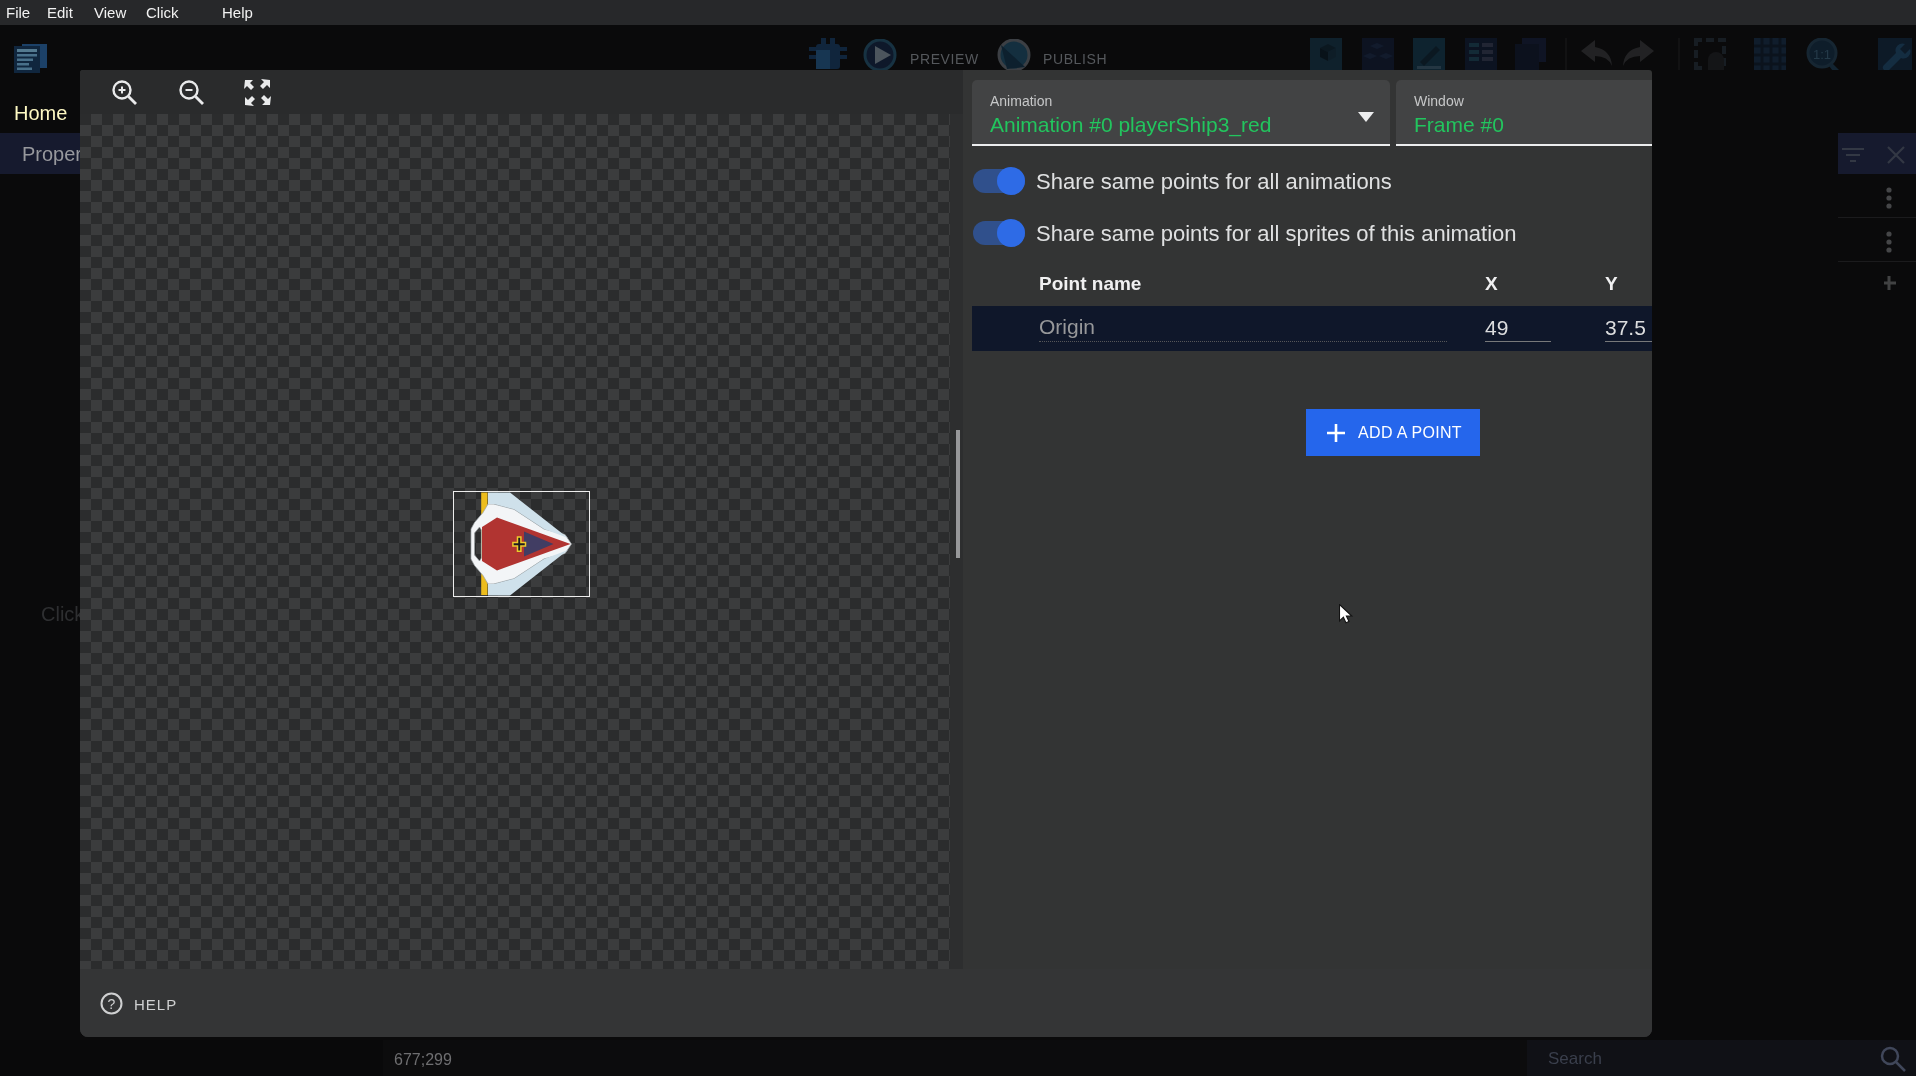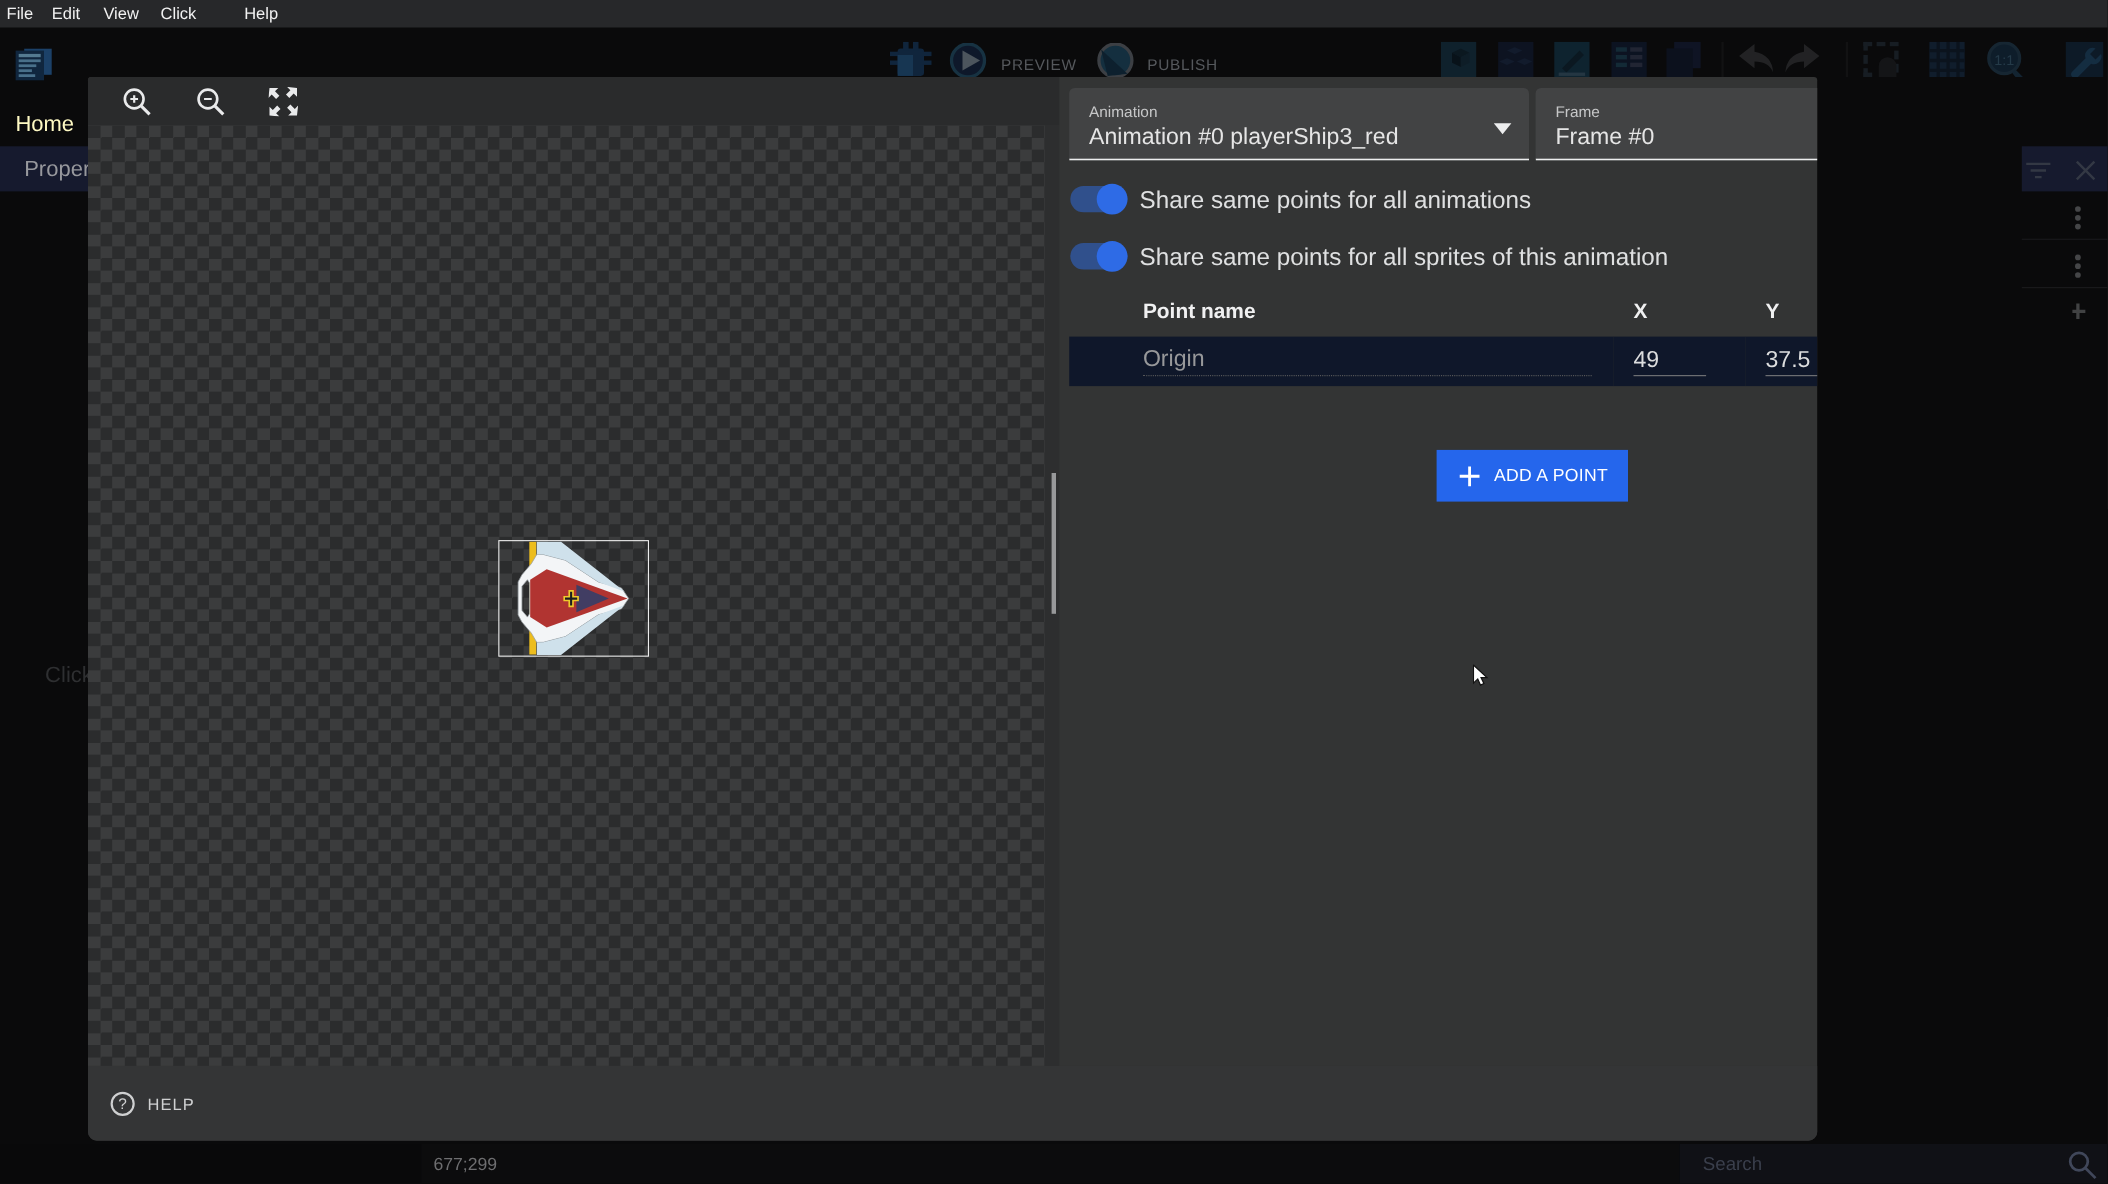--- a/index.html
+++ b/index.html
@@ -21,21 +21,21 @@
     background-size:22px 22px; }
   .vscroll { position:absolute; left:870px; top:44px; width:13px; height:855px; background:#2d2e2f; }
   .vthumb { position:absolute; left:6px; top:316px; width:4px; height:128px; background:#97989a; }
   .spritebox { position:absolute; left:373px; top:421px; width:137px; height:106px;
     border:1px solid #ededed; }
   
   .panel { position:absolute; left:883px; top:0; width:875px; height:899px; }
   .select { position:absolute; top:10px; height:66px; background:#424344;
     border-radius:5px 5px 0 0; border-bottom:2px solid #ecedee; }
   .select .lbl { position:absolute; left:18px; top:13px; font-size:14px; color:#c6c7c8; }
-  .select .val { position:absolute; left:18px; top:33px; font-size:21px; color:#e5e5e5; }
+  .select .val { position:absolute; left:18px; top:33px; font-size:21px; color:#22c55e; }
   .select .caret { position:absolute; right:16px; top:32px; width:0; height:0;
     border-left:8px solid transparent; border-right:8px solid transparent; border-top:10px solid #ecedee; }
   .togglerow { position:absolute; left:10px; width:800px; height:34px; white-space:nowrap; }
   .track { position:absolute; left:0; top:5px; width:52px; height:24px; border-radius:12px; background:#30508c; }
   .knob { position:absolute; left:24px; top:3px; width:28px; height:28px; border-radius:50%; background:#2e6be6; }
   .toglbl { position:absolute; left:63px; top:5px; font-size:22px; color:#dfe0e1; }
   table.pts { position:absolute; left:9px; top:200px; width:843px; border-collapse:collapse; }
   table.pts th { text-align:left; font-size:19px; color:#f0f0f1; font-weight:bold; padding:3px 0 11px 18px; }
   table.pts td { height:45px; padding-left:18px; font-size:21px; }
   td.nm, th.nmh { padding-left:67px !important; }
@@ -232,21 +232,21 @@
     </svg>
   </div>
 
   <div class="panel">
     <div class="select" style="left:9px; width:418px;">
       <div class="lbl">Animation</div>
       <div class="val">Animation #0 playerShip3_red</div>
       <div class="caret"></div>
     </div>
     <div class="select" style="left:433px; width:418px;">
-      <div class="lbl">Frame</div>
+      <div class="lbl">Window</div>
       <div class="val">Frame #0</div>
       <div class="caret"></div>
     </div>
     <div class="togglerow" style="top:94px;">
       <div class="track"></div>
         <div class="knob"></div>
       <div class="toglbl">Share same points for all animations</div>
     </div>
     <div class="togglerow" style="top:146px;">
       <div class="track"></div>

